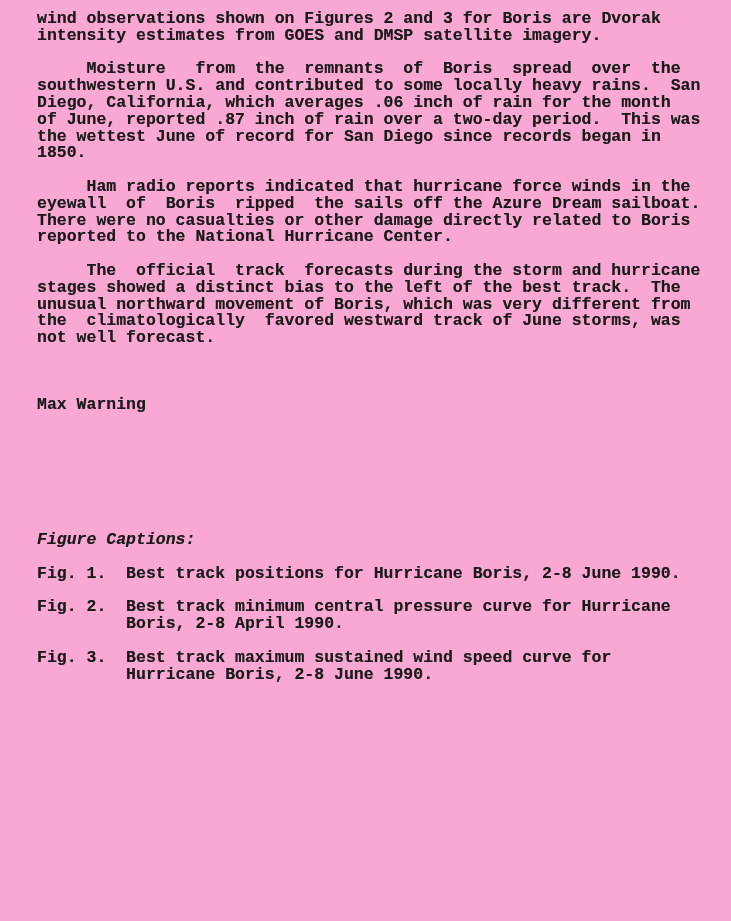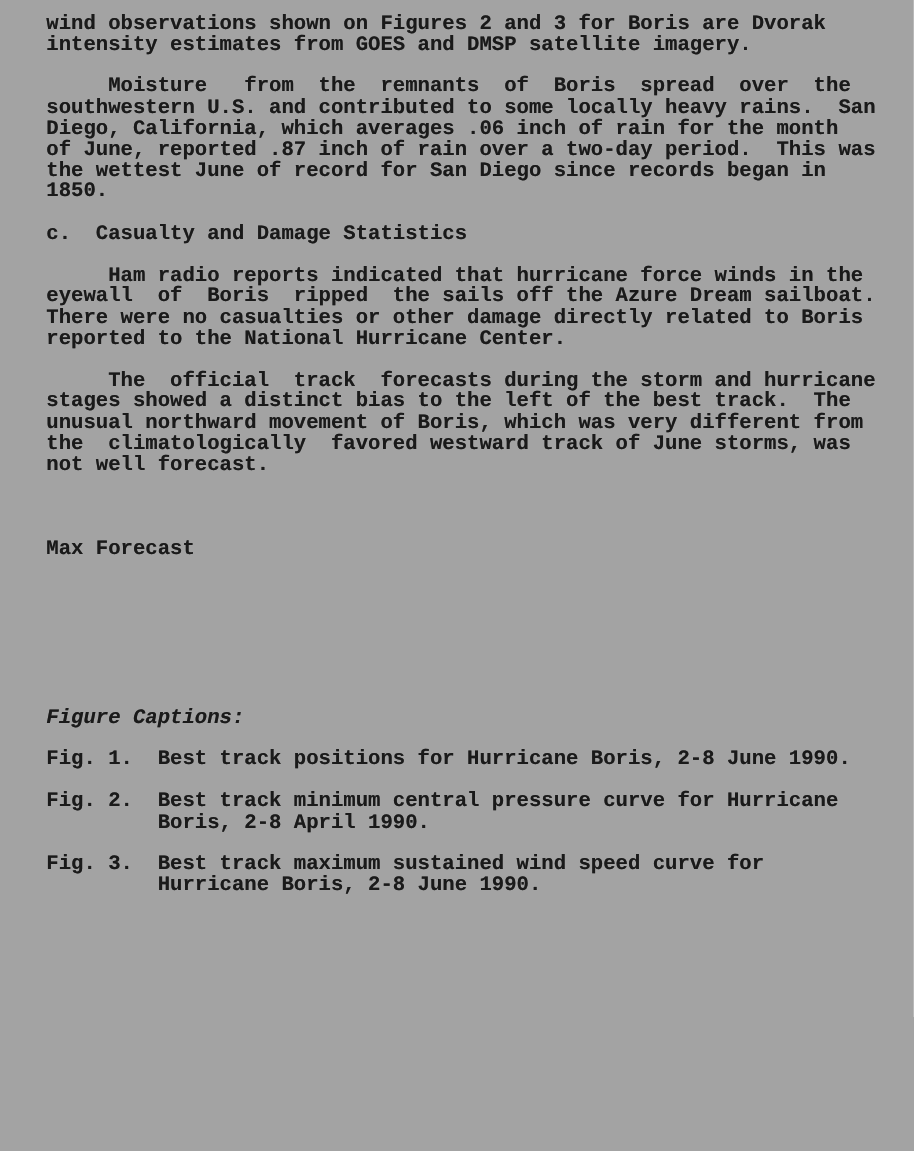--- a/index.html
+++ b/index.html
@@ -29,48 +29,47 @@
     
     text-shadow: 0 0 0.5px rgba(20,20,20,0.55);
   }
   .gap-1  { margin-top: 16.8px; }   
   .gap-3  { margin-top: 50.4px; }   
   .gap-12 { margin-top: 118px; font-style: italic; }  
 </style>
 </head>
 <body>
 
-<div class="page" style="background: #a3a3a3; color: rgb(26, 26, 26);">
+<div class="page" style="background: #f9a8d4; color: rgb(26, 26, 26);">
 
   <pre class="block">wind observations shown on Figures 2 and 3 for Boris are Dvorak
 intensity estimates from GOES and DMSP satellite imagery.</pre>
 
   <pre class="block gap-1">     Moisture   from  the  remnants  of  Boris  spread  over  the
 southwestern U.S. and contributed to some locally heavy rains.  San
 Diego, California, which averages .06 inch of rain for the month
 of June, reported .87 inch of rain over a two-day period.  This was
 the wettest June of record for San Diego since records began in
 1850.</pre>
 
-  <pre class="block gap-1">c.  Casualty and Damage Statistics</pre>
 
   <pre class="block gap-1">     Ham radio reports indicated that hurricane force winds in the
 eyewall  of  Boris  ripped  the sails off the Azure Dream sailboat.
 There were no casualties or other damage directly related to Boris
 reported to the National Hurricane Center.</pre>
 
 
   <pre class="block gap-1">     The  official  track  forecasts during the storm and hurricane
 stages showed a distinct bias to the left of the best track.  The
 unusual northward movement of Boris, which was very different from
 the  climatologically  favored westward track of June storms, was
 not well forecast.</pre>
 
 
-  <pre class="block gap-3">Max Forecast</pre>
+  <pre class="block gap-3">Max Warning</pre>
 
   <pre class="block gap-12">Figure Captions:</pre>
 
   <pre class="block gap-1">Fig. 1.  Best track positions for Hurricane Boris, 2-8 June 1990.</pre>
 
   <pre class="block gap-1">Fig. 2.  Best track minimum central pressure curve for Hurricane
          Boris, 2-8 April 1990.</pre>
 
   <pre class="block gap-1">Fig. 3.  Best track maximum sustained wind speed curve for
          Hurricane Boris, 2-8 June 1990.</pre>

